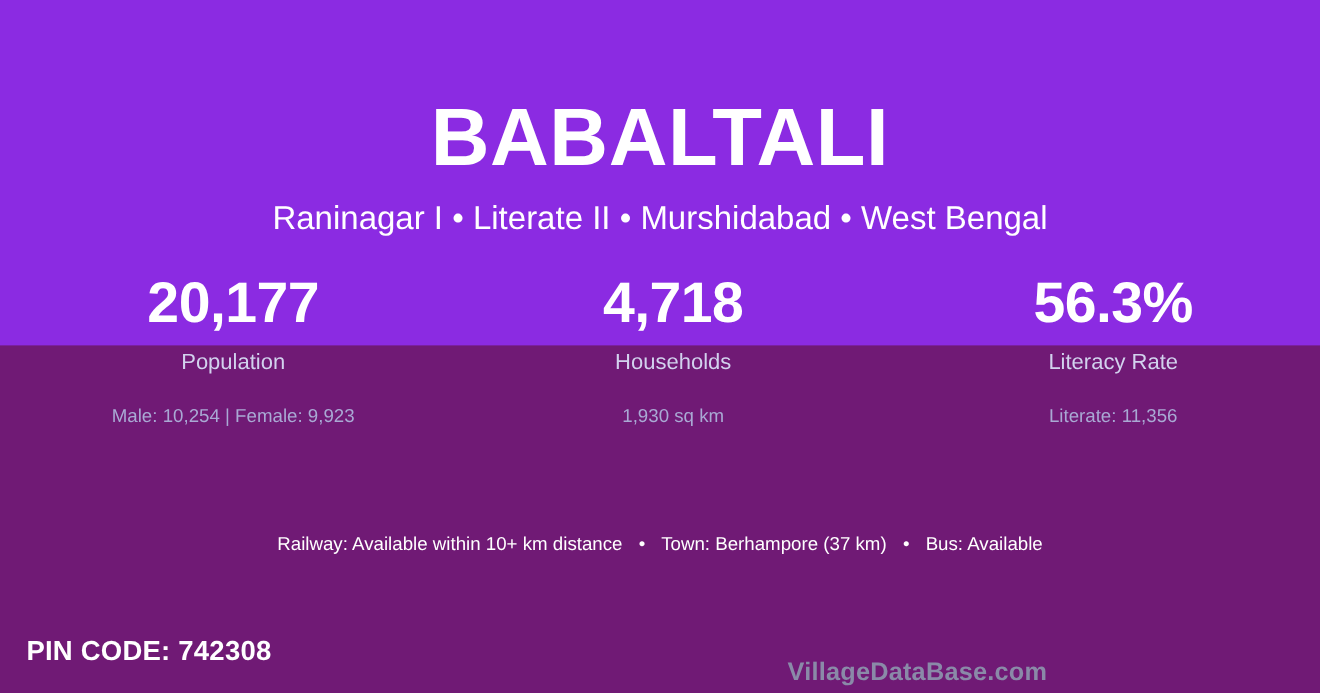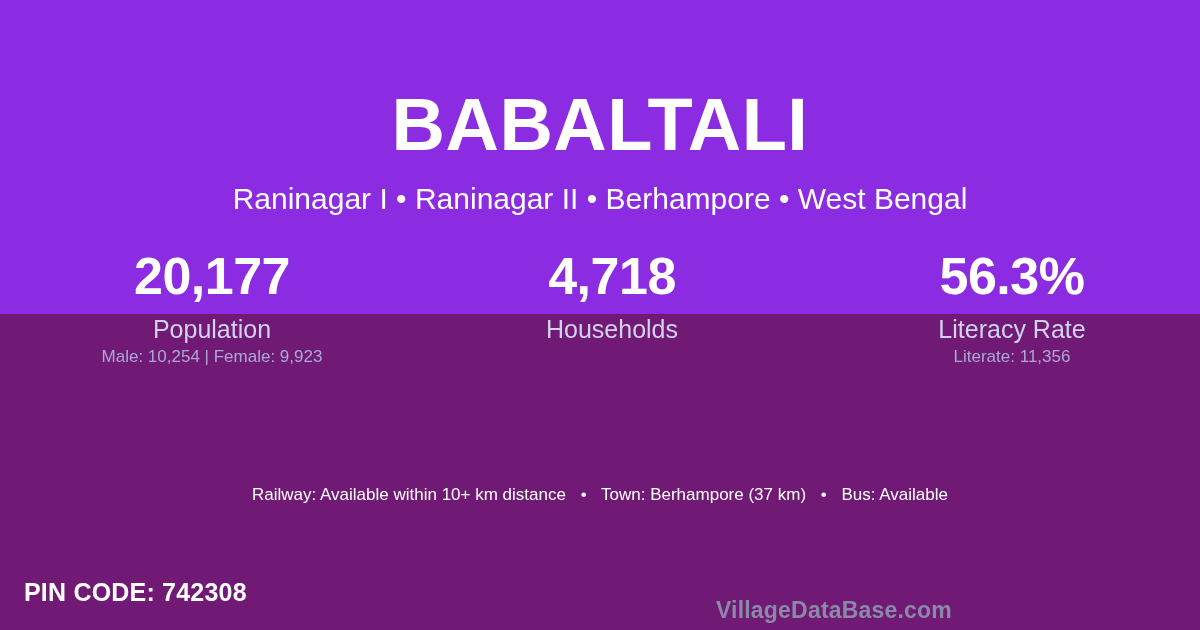--- a/index.html
+++ b/index.html
@@ -81,27 +81,27 @@
   }
   .stat-value {
     font-size: 52px;
     line-height: 60px;
     font-weight: 700;
     color: #ffffff;
     letter-spacing: -0.5px;
   }
   .stat-label {
     margin-top: 8px;
-    font-size: 25px;
+    font-size: 20px;
     line-height: 30px;
     font-weight: 400;
     color: #d2d2ee;
   }
   .stat-detail {
-    margin-top: 2px;
+    margin-top: 24px;
     font-size: 17px;
     line-height: 22px;
     font-weight: 400;
     color: #a9a9d4;
   }
 
   
   .infra-row {
     position: absolute;
     left: 0;
@@ -151,34 +151,35 @@
 </style>
 </head>
 <body>
 
 <div class="card">
 
   <div class="purple-band"></div>
 
   <div class="header">
     <div class="village-title">BABALTALI</div>
-    <div class="village-subtitle">Raninagar I • Raninagar II • Berhampore • West Bengal</div>
+    <div class="village-subtitle">Raninagar I • Literate II • Murshidabad • West Bengal</div>
   </div>
 
   <div class="stats-row">
 
     <div class="stat-col">
       <div class="stat-value">20,177</div>
       <div class="stat-label">Population</div>
       <div class="stat-detail">Male: 10,254 | Female: 9,923</div>
     </div>
 
     <div class="stat-col">
       <div class="stat-value">4,718</div>
       <div class="stat-label">Households</div>
+      <div class="stat-detail">1,930 sq km</div>
     </div>
 
     <div class="stat-col">
       <div class="stat-value">56.3%</div>
       <div class="stat-label">Literacy Rate</div>
       <div class="stat-detail">Literate: 11,356</div>
     </div>
 
   </div>
 

